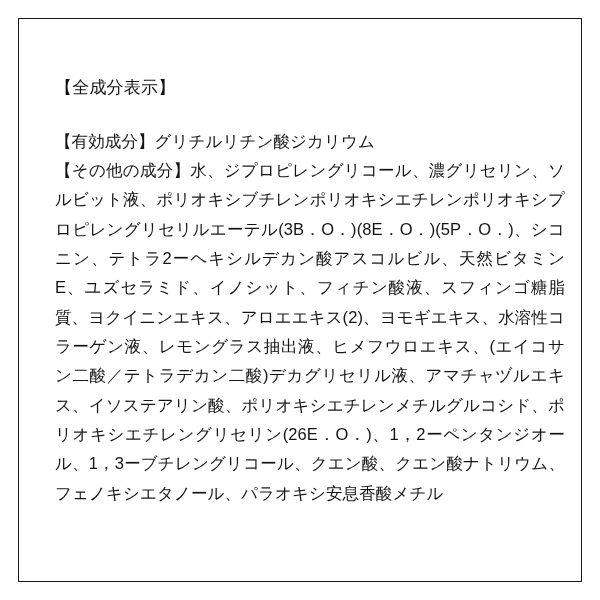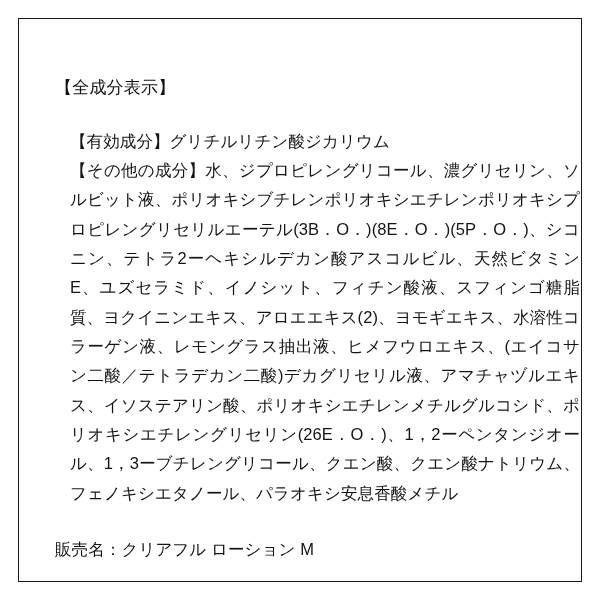--- a/index.html
+++ b/index.html
@@ -38,21 +38,21 @@
   }
   .heading {
     font-size: 17px;
     line-height: 1.5;
     color: #111111;
     letter-spacing: 0.2px;
     margin: 8px 0 26px 0;
     font-weight: 400;
   }
   .block {
-    margin: 15px;
+    margin: 0;
   }
   .para {
     font-size: 16.5px;
     line-height: 1.78;
     color: #141414;
     letter-spacing: 0.1px;
     margin: 0;
     text-align: justify;
     text-justify: inter-character;
     width: 510px;
@@ -76,17 +76,16 @@
   <div class="frame">
     <div class="content">
 
       <div class="heading">【全成分表示】</div>
 
       <div class="block">
         <p class="para"><span class="lead">【有効成分】</span><span>グリチルリチン酸ジカリウム</span></p>
         <p class="para"><span class="lead">【その他の成分】</span><span>水、ジプロピレングリコール、濃グリセリン、ソルビット液、ポリオキシブチレンポリオキシエチレンポリオキシプロピレングリセリルエーテル(3B．O．)(8E．O．)(5P．O．)、シコニン、テトラ2ーヘキシルデカン酸アスコルビル、天然ビタミンE、ユズセラミド、イノシット、フィチン酸液、スフィンゴ糖脂質、ヨクイニンエキス、アロエエキス(2)、ヨモギエキス、水溶性コラーゲン液、レモングラス抽出液、ヒメフウロエキス、(エイコサン二酸／テトラデカン二酸)デカグリセリル液、アマチャヅルエキス、イソステアリン酸、ポリオキシエチレンメチルグルコシド、ポリオキシエチレングリセリン(26E．O．)、1，2ーペンタンジオール、1，3ーブチレングリコール、クエン酸、クエン酸ナトリウム、フェノキシエタノール、パラオキシ安息香酸メチル</span></p>
       </div>
 
-      <p class="footer"><span>販売名：</span><span>クリアフル ローション M</span></p>
 
     </div>
   </div>
 </div>
 
 </body></html>

